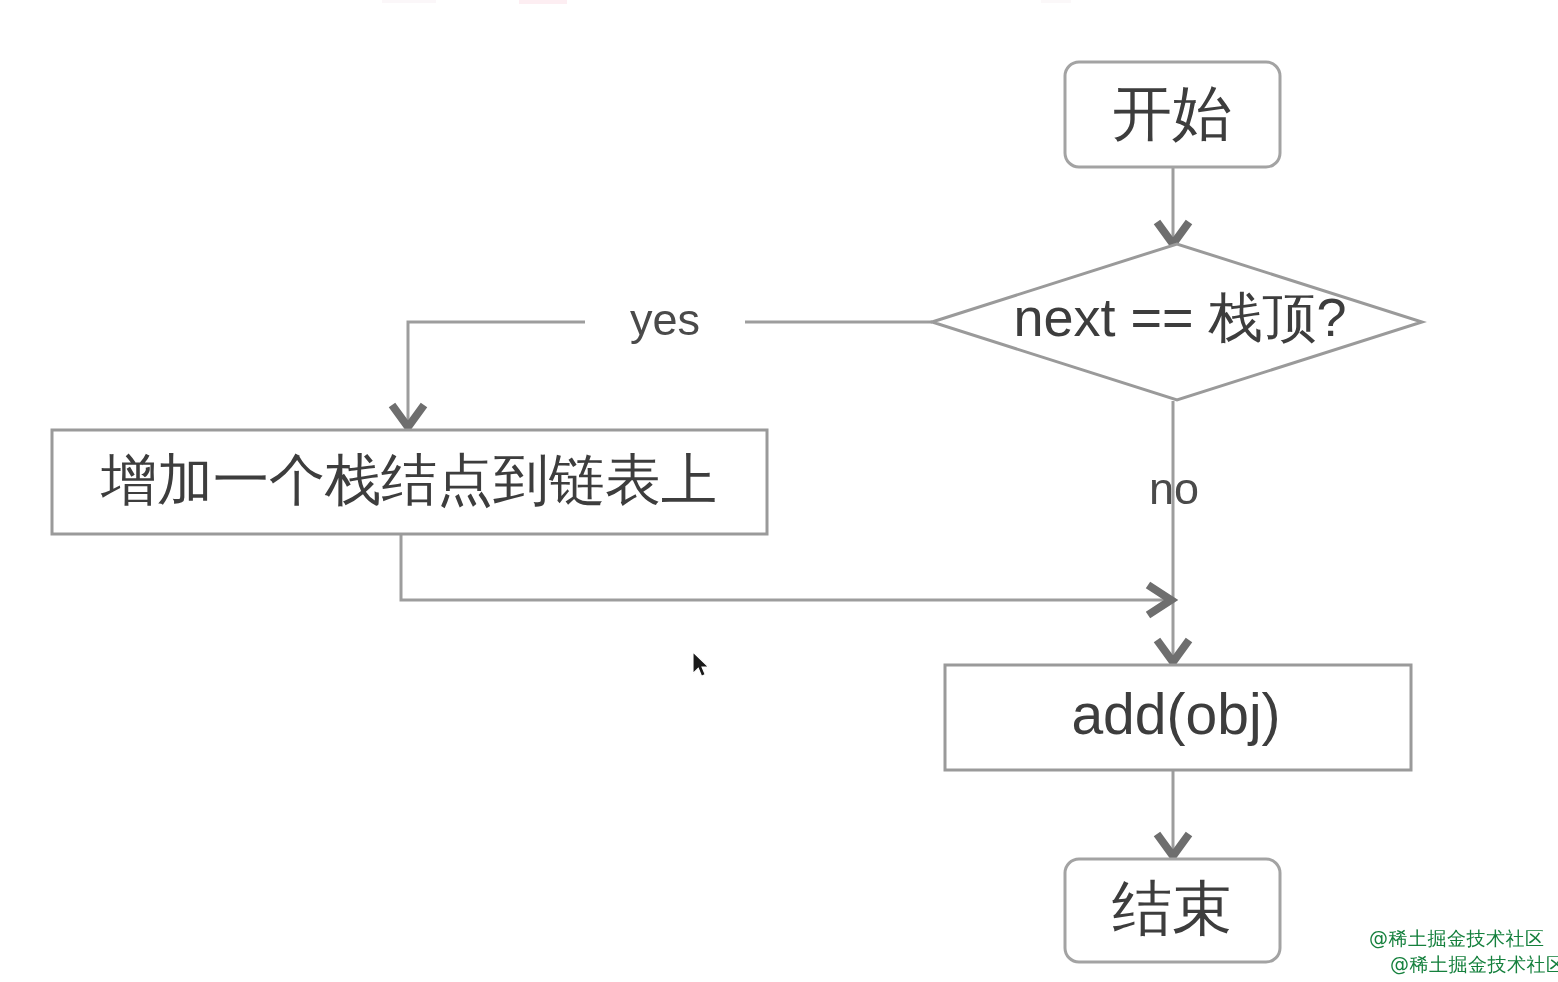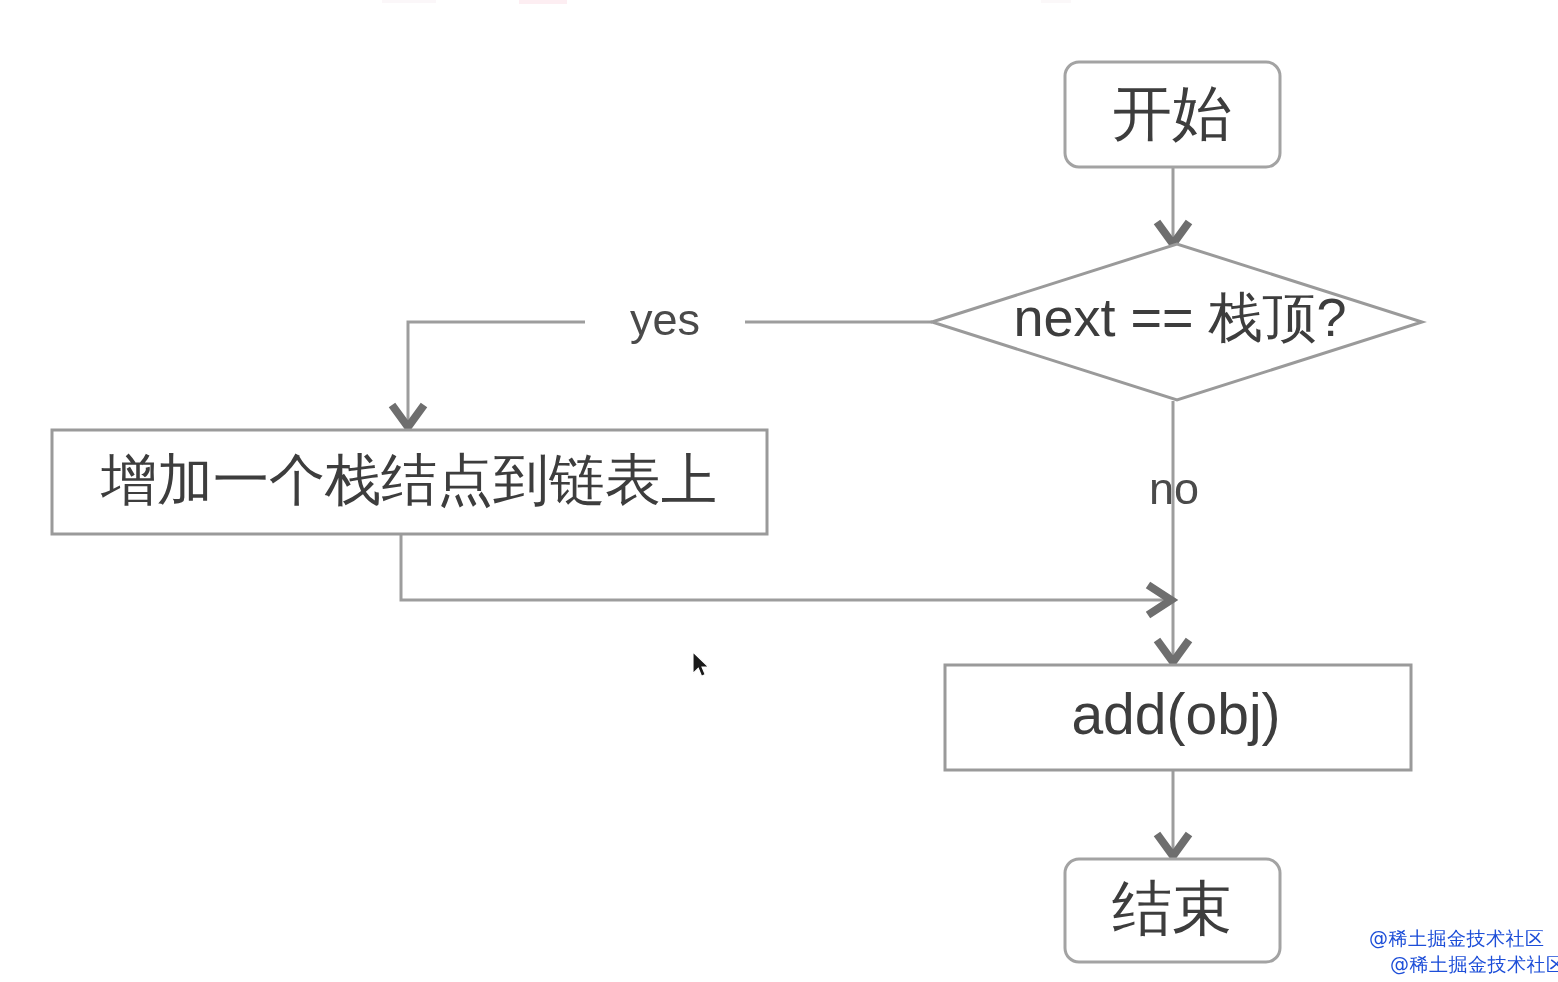--- a/index.html
+++ b/index.html
@@ -69,21 +69,21 @@
   .arrowhead {
     fill: none;
     stroke: #6e6e6e;
     stroke-width: 8;
     stroke-linecap: butt;
     stroke-linejoin: miter;
   }
   .watermark {
     position: absolute;
     font-family: "DejaVu Sans", "Liberation Sans", sans-serif;
-    color: #1d4ed8;
+    color: #15803d;
     font-size: 19px;
     white-space: nowrap;
     letter-spacing: 0.5px;
     user-select: none;
   }
   #watermark-1 { left: 1369px; top: 926px; }
   #watermark-2 { left: 1390px; top: 952px; }
   #cursor {
     position: absolute;
     left: 690px;

